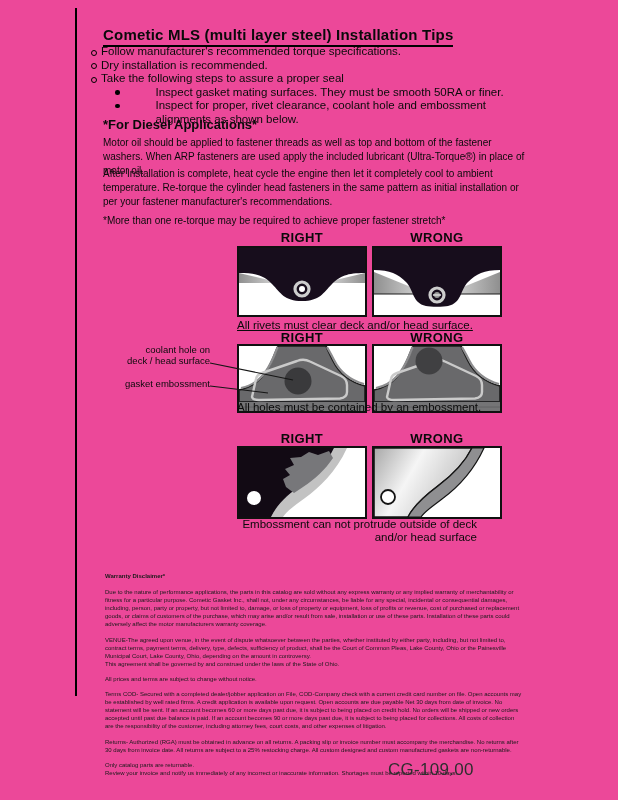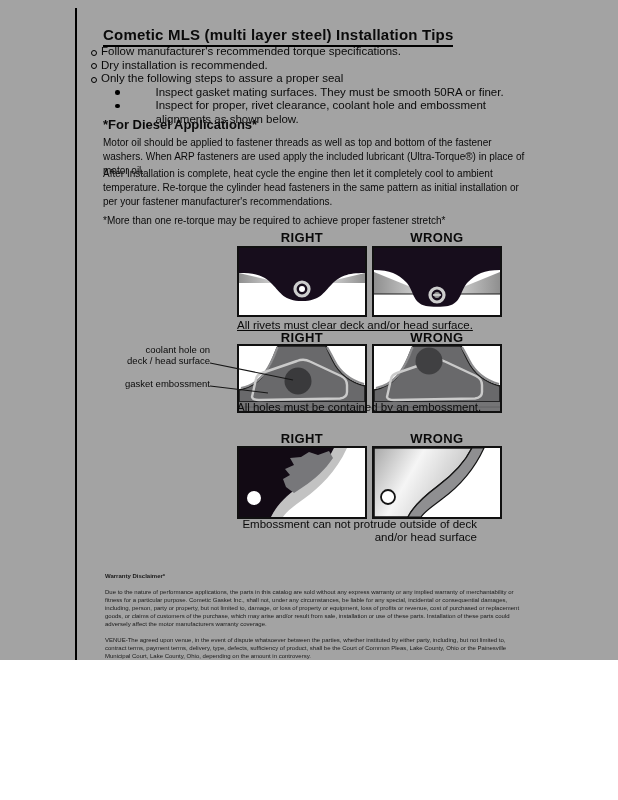--- a/index.html
+++ b/index.html
@@ -1,18 +1,18 @@
 <!DOCTYPE html>
 <html><head>
 <meta charset="utf-8">
 <style>
   html,body { margin:0; padding:0; background:#ffffff; }
   .page {
-    position:relative; width:618px; height:660px; overflow:hidden;
-    background:#a3a3a3; color:#0a0a0a;
+    position:relative; width:618px; height:800px; overflow:hidden;
+    background:#ec4899; color:#0a0a0a;
     font-family:"Liberation Sans", sans-serif;
   }
   .pre { white-space:pre-line; }
 
   .vrule { position:absolute; left:75px; top:8px; width:2px; height:688px; background:#000; }
 
   .title {
     position:absolute; left:103px; top:26px;
     font-size:15px; font-weight:bold; letter-spacing:0.2px;
     border-bottom:2px solid #000; padding-bottom:2px;
@@ -59,21 +59,21 @@
     <div class="bullet main">
       <span class="mk mk-open"></span>
       <span>Follow manufacturer's recommended torque specifications.</span>
     </div>
     <div class="bullet main">
       <span class="mk mk-open"></span>
       <span>Dry installation is recommended.</span>
     </div>
     <div class="bullet main">
       <span class="mk mk-open"></span>
-      <span>Only the following steps to assure a proper seal</span>
+      <span>Take the following steps to assure a proper seal</span>
     </div>
     <div class="bullet sub">
       <span class="mk mk-fill"></span>
       <span>Inspect gasket mating surfaces.  They must be smooth 50RA or finer.</span>
     </div>
     <div class="bullet sub">
       <span class="mk mk-fill"></span>
       <span>Inspect for proper, rivet clearance, coolant hole and embossment alignments as shown below.</span>
     </div>
   </div>

